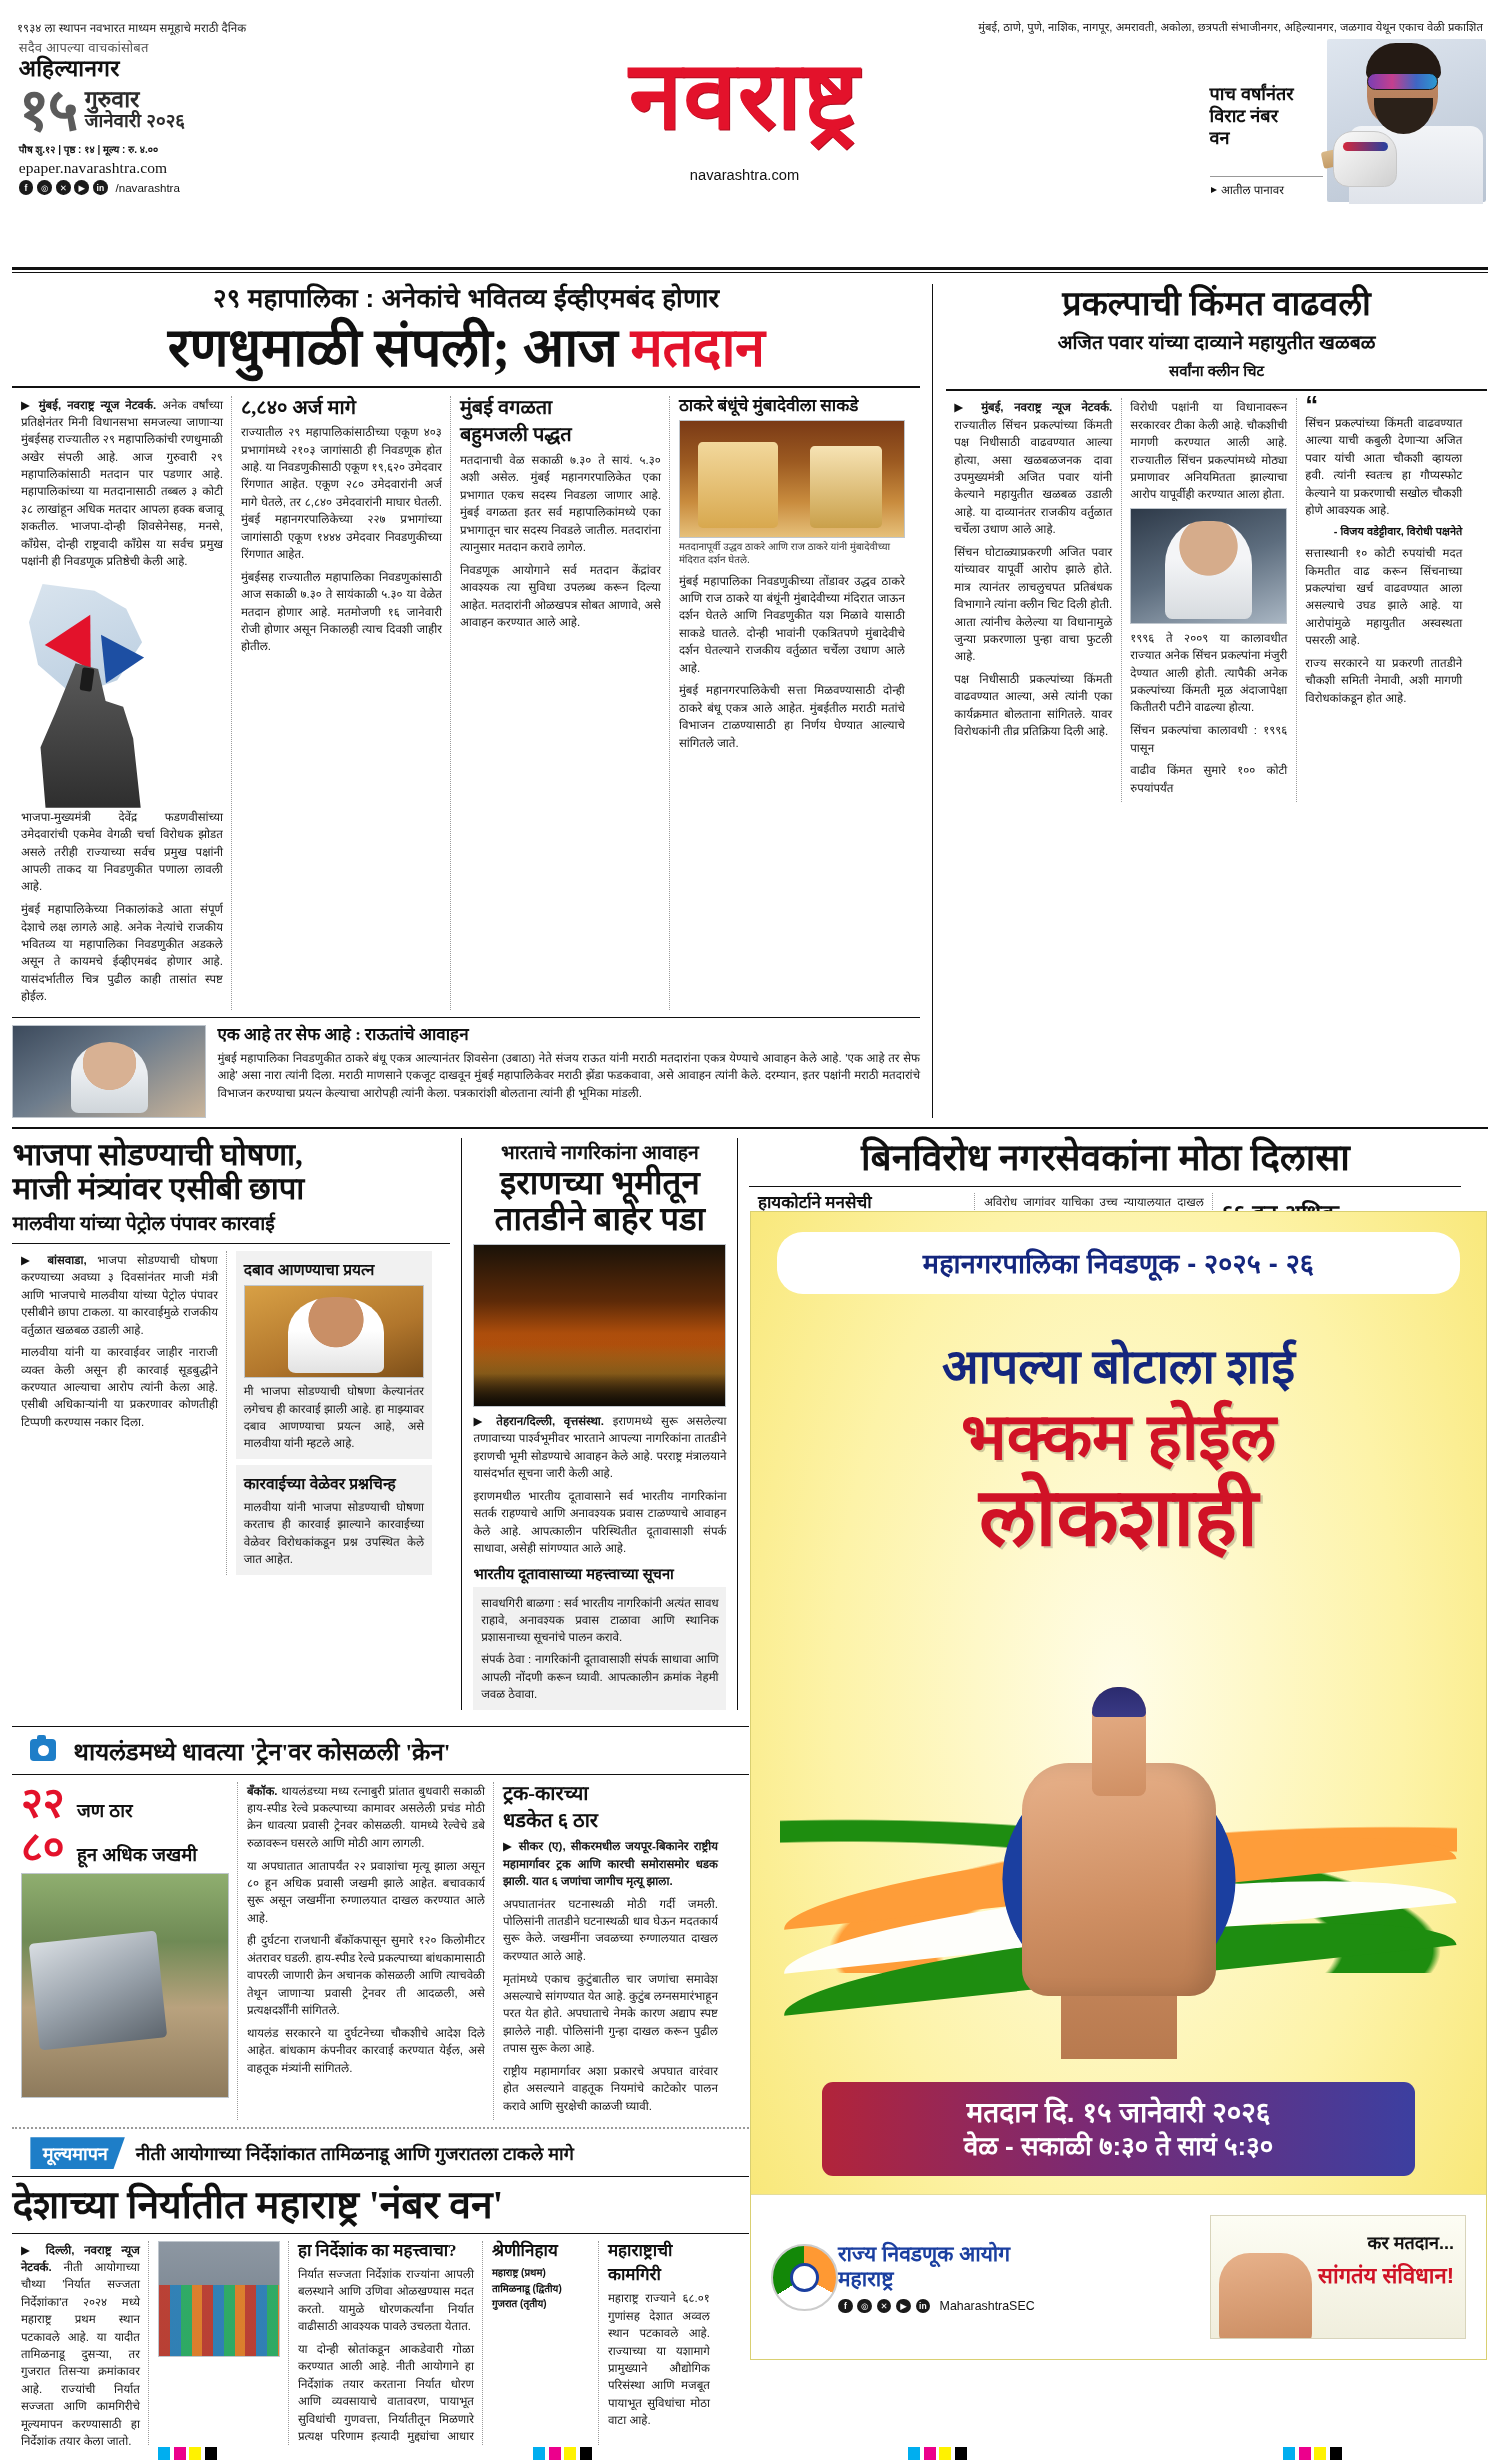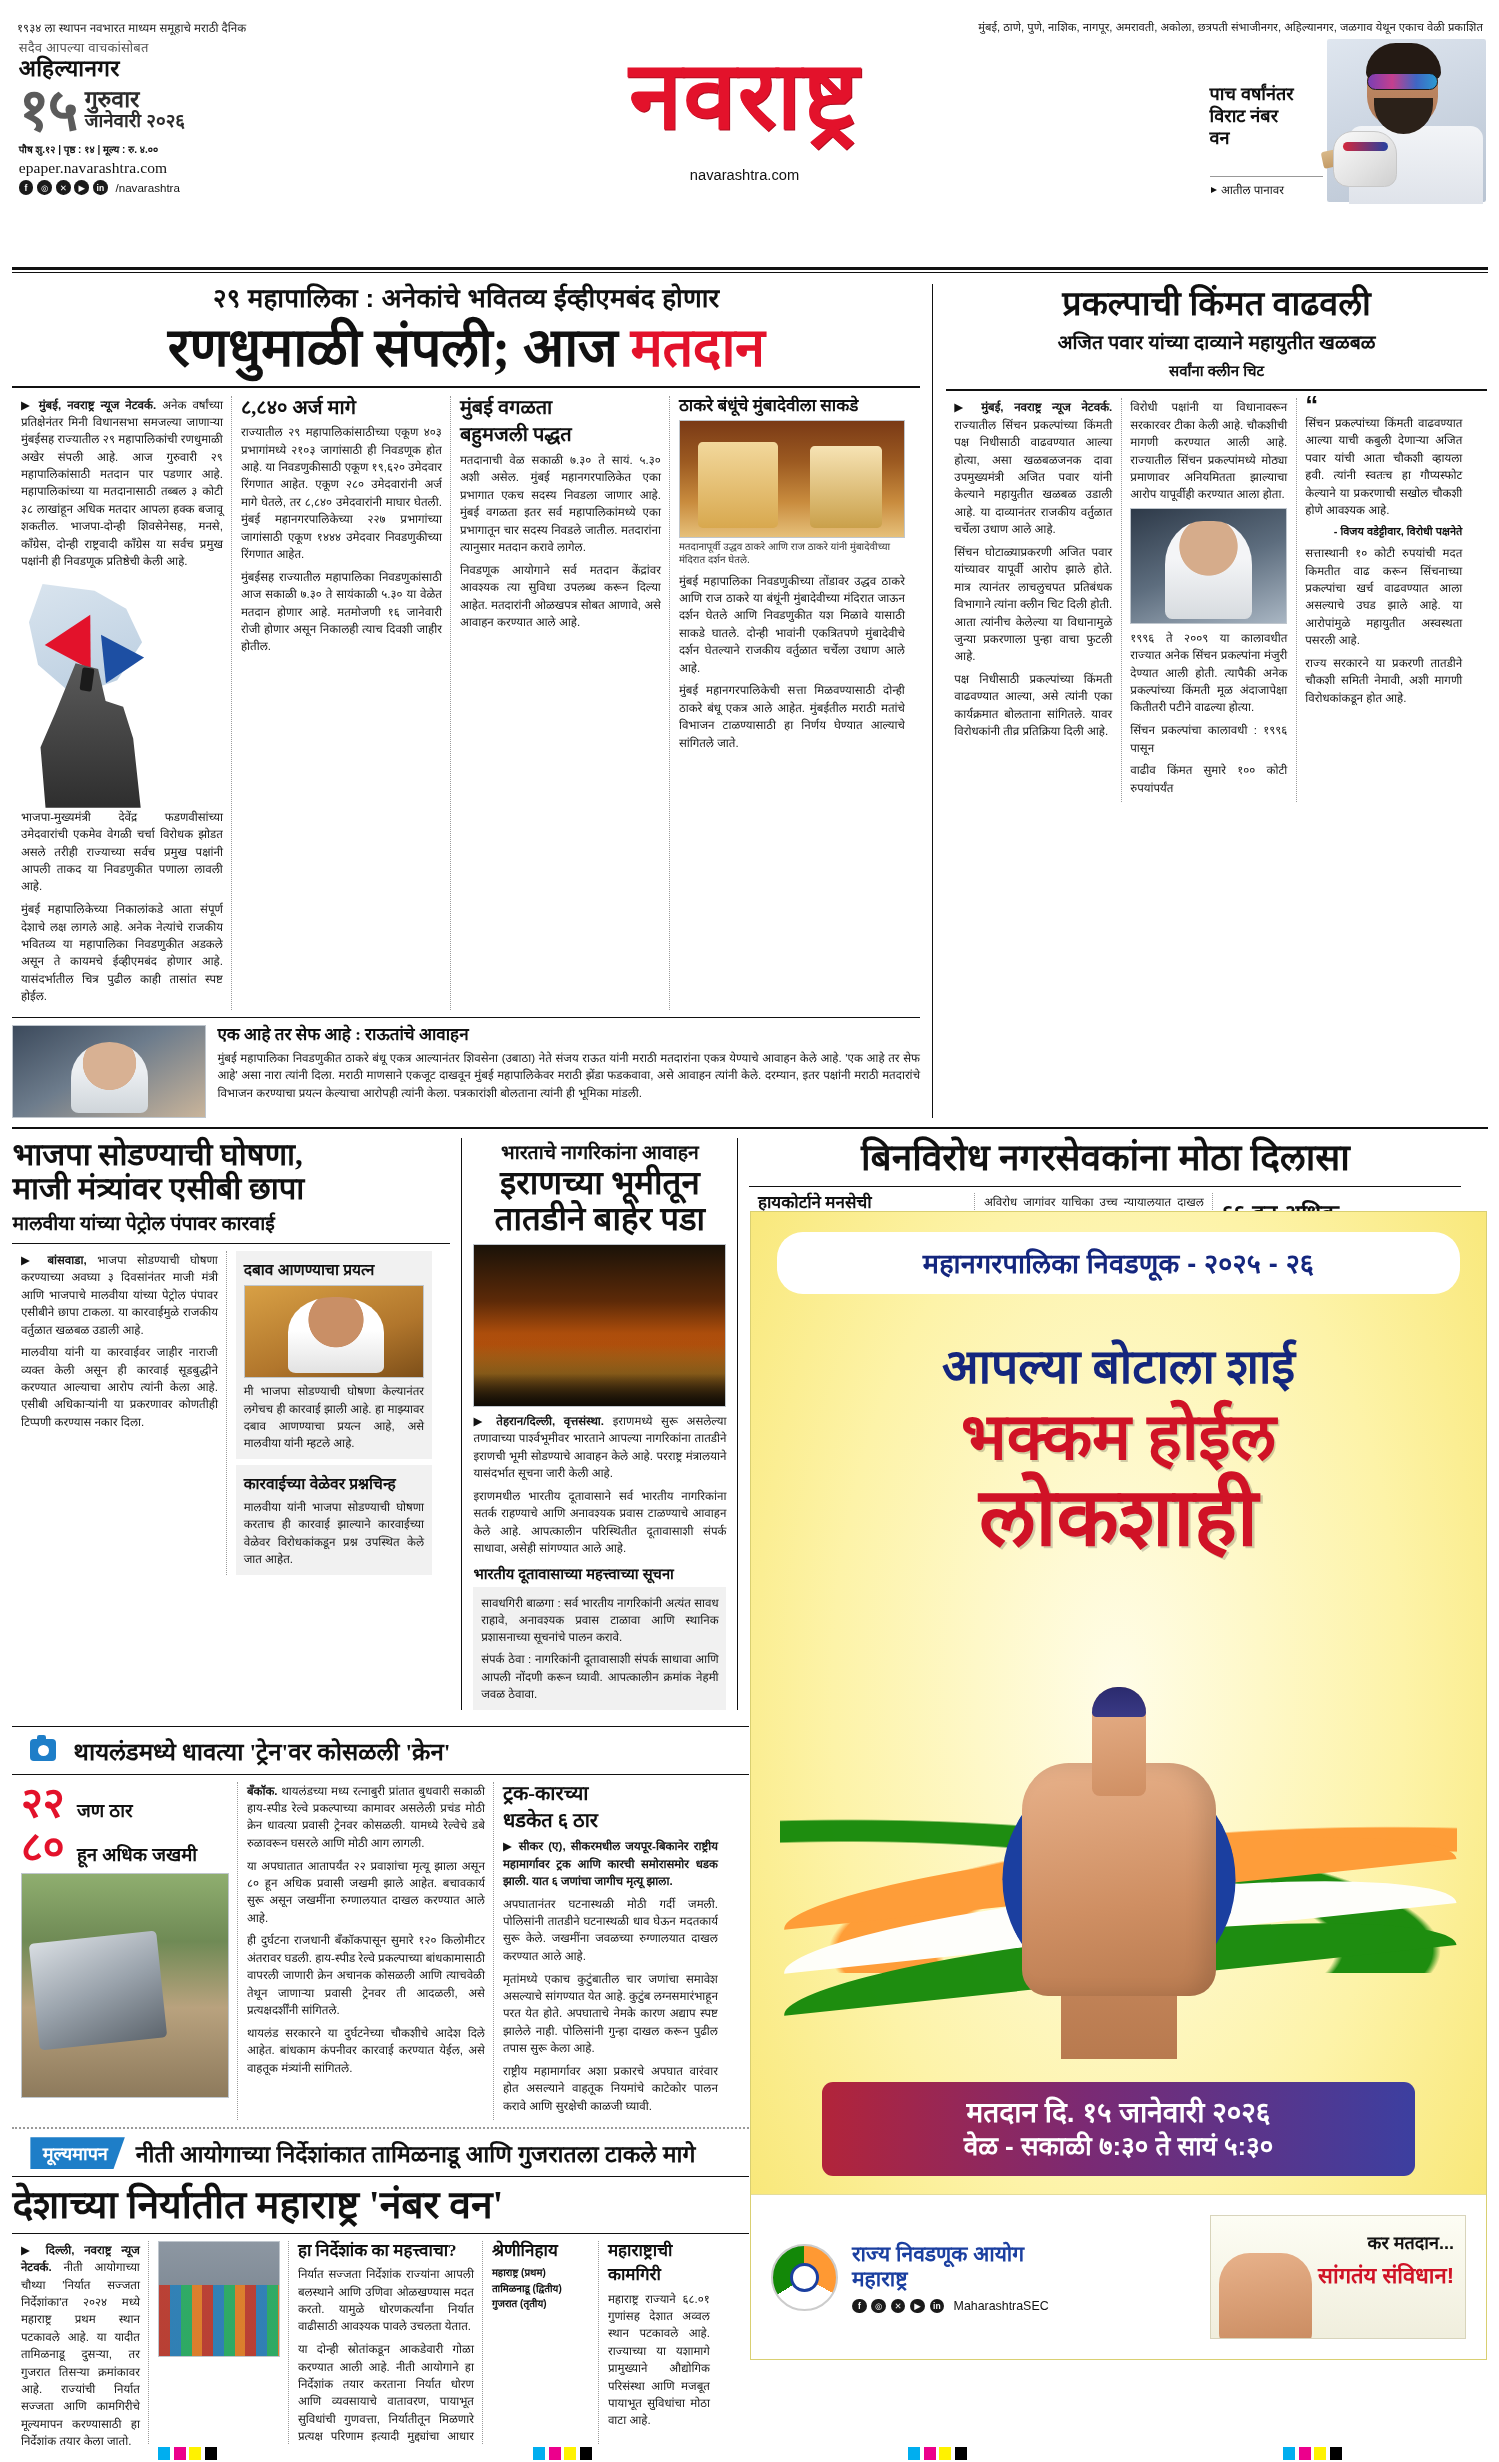--- a/index.html
+++ b/index.html
@@ -303,21 +303,21 @@
     background: linear-gradient(180deg,#c98a42,#7d4a14); border-radius:4.7px;
   }
 
   
   .badge-blue {
     display:inline-block; background:#1e7ec8; color:#fff;
     font-size:18px; font-weight:800; padding:3.9px 17px 3.9px 12.4px;
     clip-path: polygon(0 0,100% 0,88% 100%,0 100%);
   }
   .badge-line { display:flex; align-items:center; gap:11px;padding-left:18px; }
-  .badge-head { font-size:23px; font-weight:700; color:#111; }
+  .badge-head { font-size:18px; font-weight:700; color:#111; }
 
   .cam-icon{
     display:inline-flex; align-items:center; justify-content:center;
     width:26px; height:22px; background:#1e7ec8; border-radius:3.9px; margin-right:6.2px;
     position:relative; vertical-align:middle;
   }
   .cam-icon:after{ content:""; width:11px;height:11px;border-radius:50%;background:#fff;}
   .cam-icon:before{ content:""; position:absolute; top:-3.9px; left:6.2px; width:9.3px;height:4.7px;background:#1e7ec8;border-radius:2.3px 2.3px 0 0;}
 
   .big-num-box { text-align:left; padding:3.1px 0;}
@@ -402,21 +402,21 @@
     background: linear-gradient(90deg,#b2243a 0%, #7a2a74 45%, #3c3fa0 100%);
     border-radius: 11px; text-align:center; color:#fff;
     padding: 12.4px 7.8px 14px 7.8px;
   }
   .ad-f1 { font-size:28px; font-weight:800; line-height:1.25;}
   .ad-f2 { font-size:26px; font-weight:800; line-height:1.25;}
 
   .ad-bottom{
     position:absolute; left:0; right:0; bottom:0; height:165px;
     background:#ffffff; border-top:1.6px solid #e4dc9c;
-    display:flex; align-items:center; padding: 0 20px; gap:14px;
+    display:flex; align-items:center; padding: 0 20px; 
   }
   .sec-logo{
     width:67px;height:67px;border-radius:50%;
     background: conic-gradient(#FF9933 0 33%, #ffffff 0 66%, #138808 0);
     border:2.3px solid #ccc; position:relative; flex:0 0 auto;
   }
   .sec-logo:after{
     content:""; position:absolute; inset:17px; border-radius:50%;
     border:3.9px solid #1b3fa0; background:#fff;
   }

